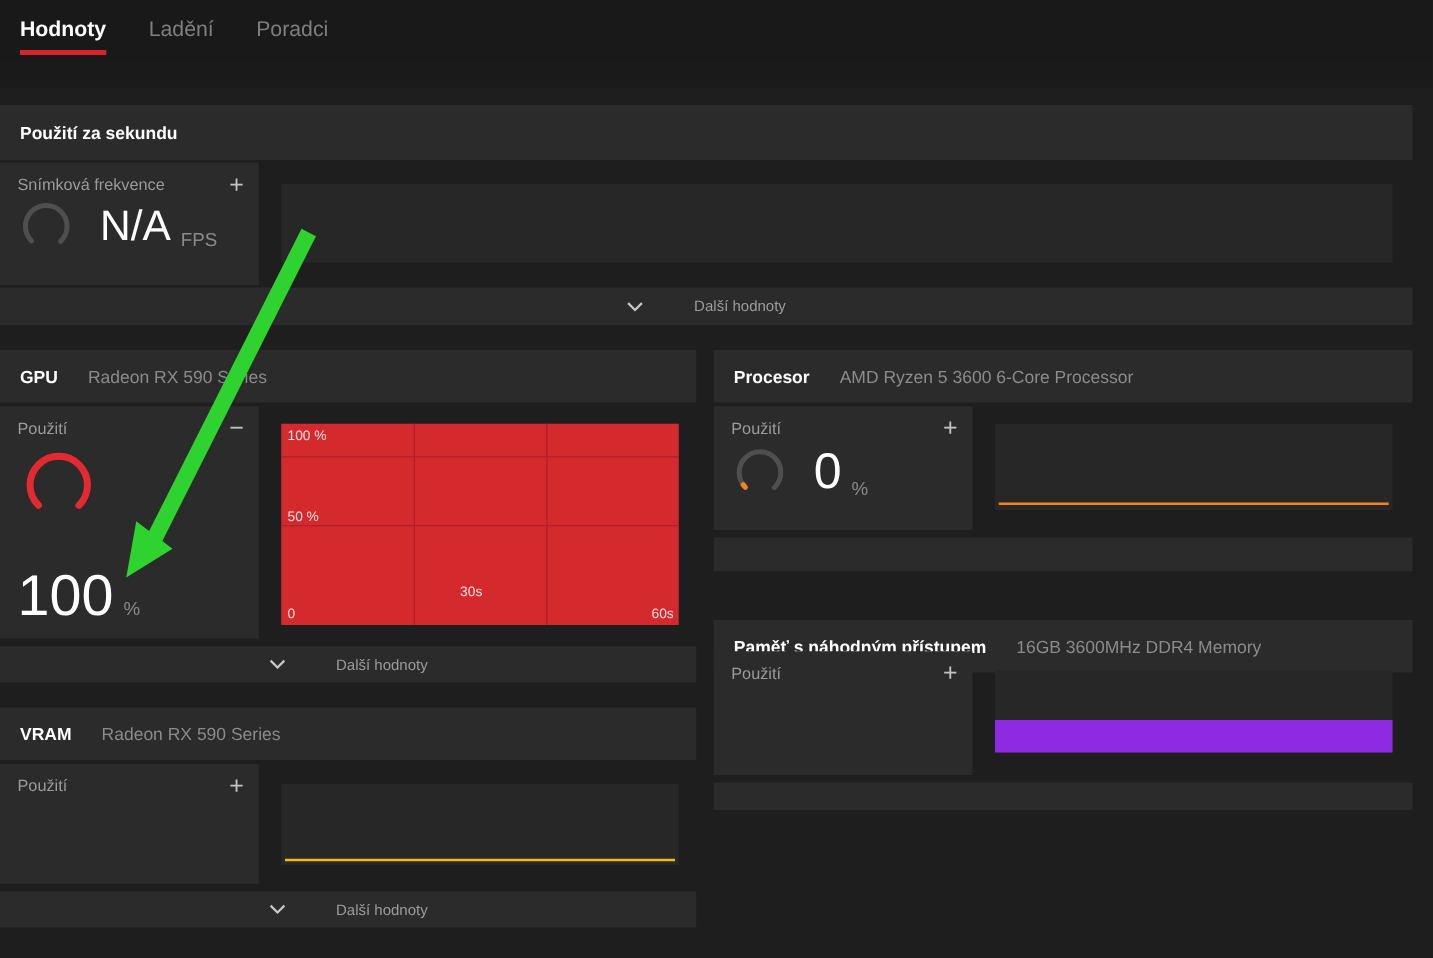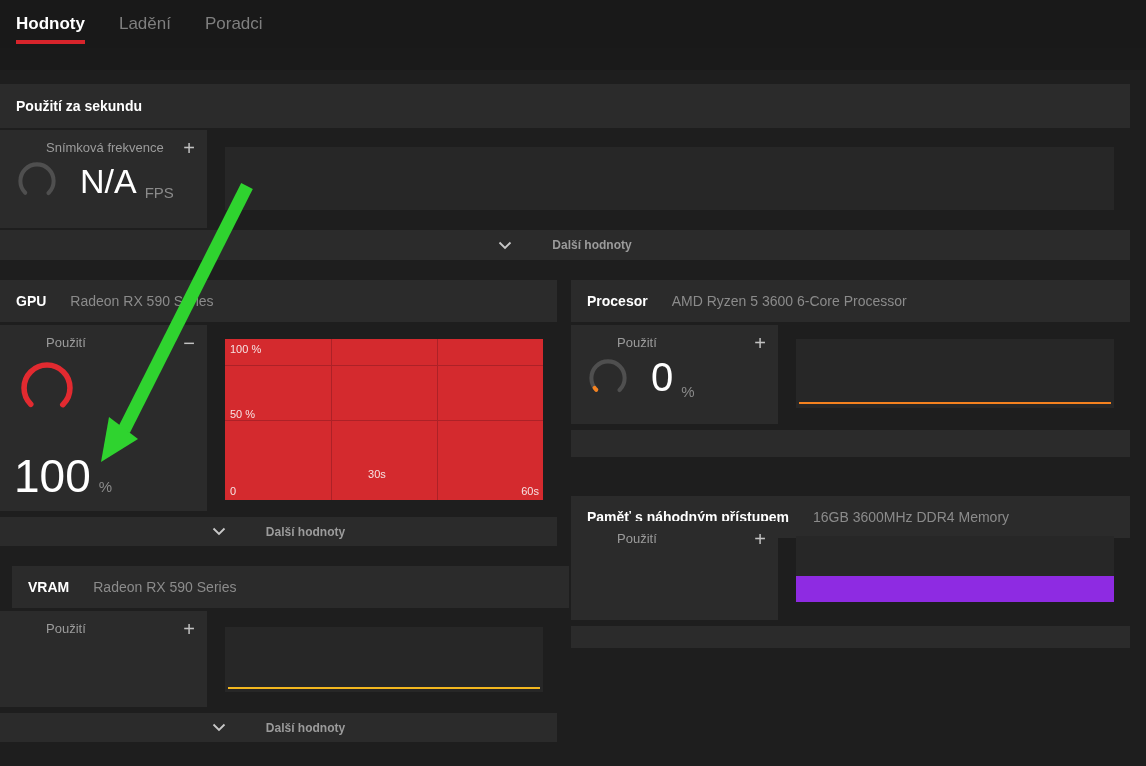--- a/index.html
+++ b/index.html
@@ -13,36 +13,36 @@
           display:flex;align-items:center;padding-left:16px;gap:34px;}
   .darkband{position:absolute;left:0;top:48px;width:1146px;height:22px;background:#1a1a1a;}
   .tab{position:relative;height:48px;display:flex;align-items:center;font-size:17px;color:#7f7f7f;cursor:pointer;}
   .tab.active span{color:#ffffff;font-weight:bold;}
   .tab-underline{position:absolute;left:0;bottom:4px;width:100%;height:4px;background:var(--accent-red);}
   .panel{position:absolute;background:#2b2b2b;}
   .section-header{display:flex;align-items:center;padding:0 16px;}
   .section-title{font-size:14px;font-weight:bold;color:#ffffff;white-space:nowrap;}
   .section-subtitle{font-size:14px;color:#8b8b8b;margin-left:24px;white-space:nowrap;}
   .metric-card{display:flex;flex-direction:column;}
-  .card-top{display:flex;justify-content:space-between;align-items:flex-start;padding:10px 12px 0 14px;margin-left:32px;}
+  .card-top{display:flex;justify-content:space-between;align-items:flex-start;padding:10px 12px 0 14px;}
   .card-label{font-size:13px;color:#9b9b9b;}
   .icon-btn{font-size:20px;color:#c2c2c2;line-height:16px;cursor:pointer;}
   .card-body{display:flex;align-items:center;padding-left:16px;margin-top:4px;}
   .value-group{display:flex;align-items:flex-end;margin-left:22px;}
   .big-value{color:#ffffff;}
   .unit{font-size:15px;color:#8a8a8a;margin-left:8px;}
   .gauge circle{fill:none;stroke-width:4.6;stroke-linecap:round;}
   .gauge-bg{stroke:#4f4f4f;}
   .chart{position:absolute;background:#272727;}
   .gpu-chart{background:var(--chart-red);}
   .vline{position:absolute;top:0;bottom:0;width:1px;background:var(--chart-red-grid);}
   .hline{position:absolute;left:0;right:0;height:1px;background:var(--chart-red-grid);}
   .chart-label{position:absolute;font-size:11px;color:#f6e3e3;}
   .line{position:absolute;height:2px;left:3px;right:3px;}
-  .more-bar{display:flex;align-items:center;justify-content:center;gap:40px;cursor:pointer;font-weight:bold;}
+  .more-bar{display:flex;align-items:center;justify-content:center;gap:40px;cursor:pointer;}
   .more-label{font-size:12px;color:#9b9b9b;}
   .chevron{stroke:#c8c8c8;fill:none;stroke-width:1.8;}
   .gpu-value-row{display:flex;align-items:baseline;margin:auto 0 8px 14px;}
   .arrow-overlay{position:absolute;left:0;top:0;pointer-events:none;z-index:50;}
 </style>
 </head>
 <body>
 
 <div class="topbar">
   <div class="tab active">
@@ -118,21 +118,21 @@
   <span class="chart-label" style="bottom:3px;right:4px">60s</span>
 </div>
 
 <div class="panel more-bar" style="left:0;top:517px;width:557px;height:29px">
   <svg class="chevron" width="14" height="9" viewBox="0 0 14 9">
     <polyline points="1.5,1.5 7,7 12.5,1.5"></polyline>
   </svg>
   <span class="more-label">Další hodnoty</span>
 </div>
 
-<div class="panel section-header" style="left:12px;top:566px;width:557px;height:42px">
+<div class="panel section-header" style="left:0;top:566px;width:557px;height:42px">
   <span class="section-title">VRAM</span>
   <span class="section-subtitle">Radeon RX 590 Series</span>
 </div>
 
 <div class="panel metric-card" style="left:0;top:611px;width:207px;height:96px">
   <div class="card-top">
     <span class="card-label">Použití</span>
     <span class="icon-btn">+</span>
   </div>
 </div>

